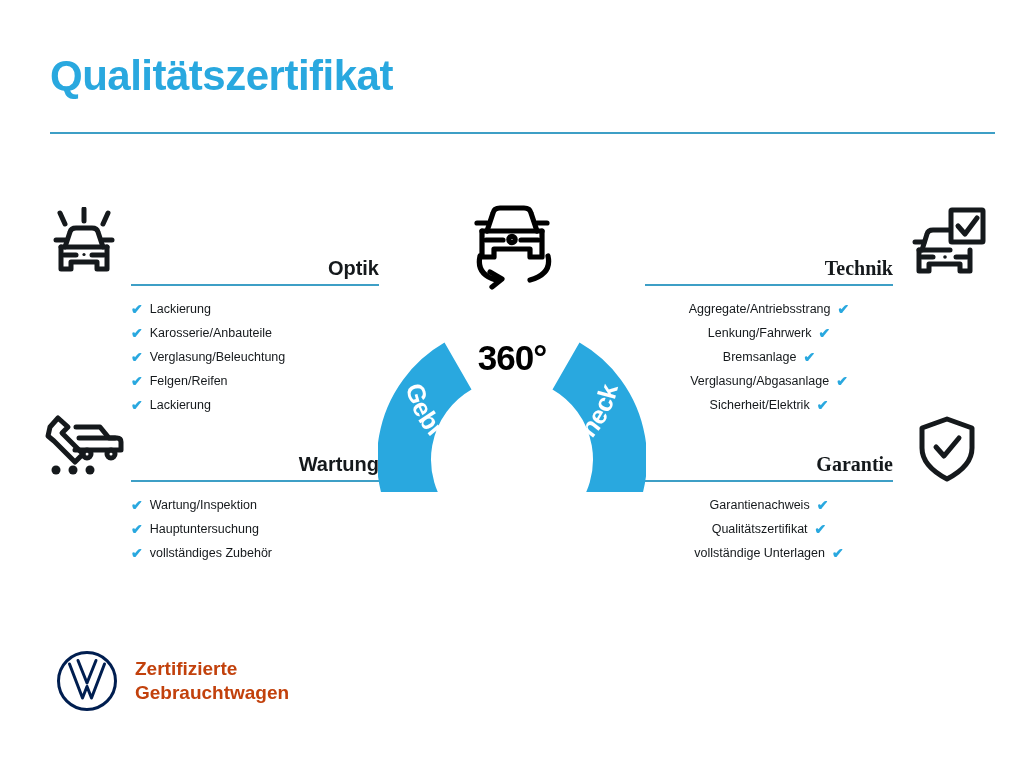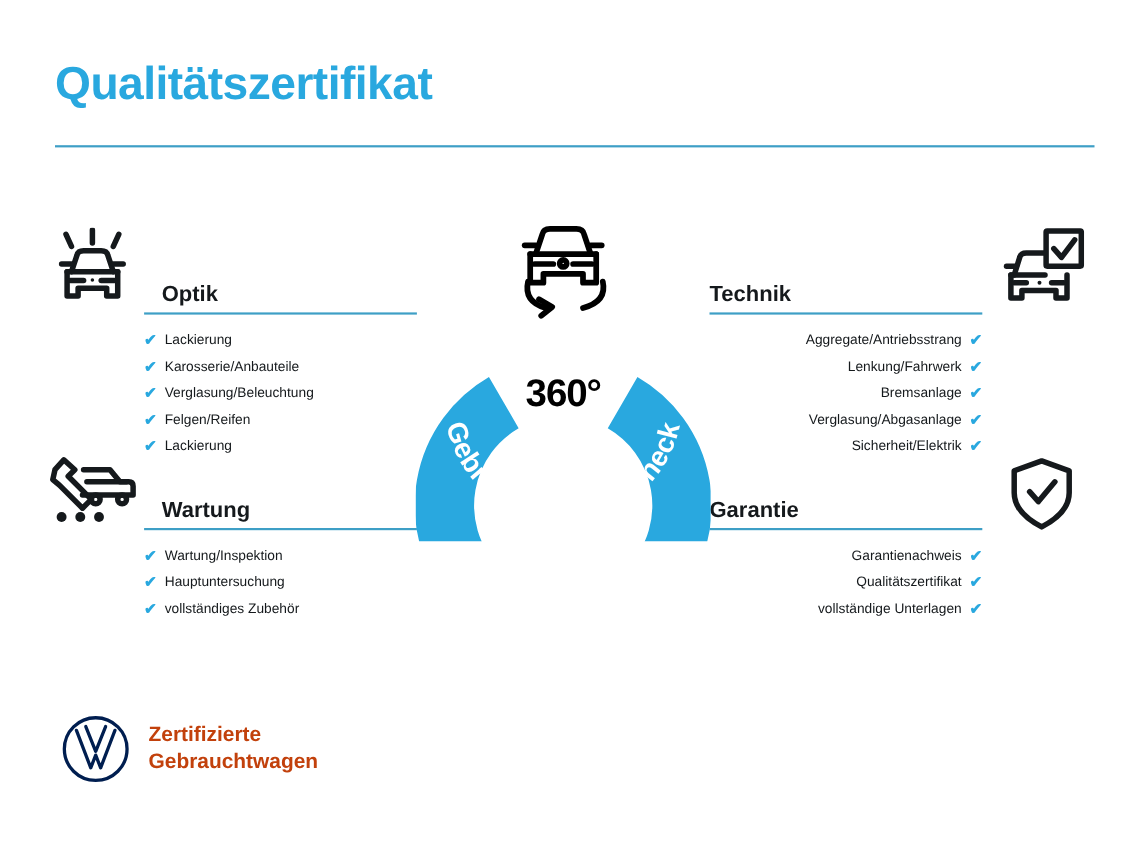--- a/index.html
+++ b/index.html
@@ -46,22 +46,22 @@
   .section {
     position: absolute;
   }
 
   .section-head {
     display: flex;
     align-items: flex-end;
     height: 42px;
   }
 
-  .section.left .section-head { justify-content: flex-start; margin-left: 16px; }
-  .section.right .section-head { justify-content: flex-start; }
+  .section.left .section-head { justify-content: flex-end; margin-left: 16px; }
+  .section.right .section-head { justify-content: flex-end; font-family: Liberation Serif, serif; }
 
   .section-title {
     font-size: 20px;
     font-weight: bold;
     color: #15191C;
     line-height: 1;
     white-space: nowrap;
   }
 
   .section-rule {
@@ -79,21 +79,21 @@
     display: flex;
     align-items: center;
     font-size: 12.5px;
     color: #15191C;
     line-height: 1;
     height: 24px;
     white-space: nowrap;
   }
 
   .section.left .check-item { justify-content: flex-start; }
-  .section.right .check-item { justify-content: flex-end; }
+  .section.right .check-item { justify-content: center; }
 
   .tick {
     color: #29A8DF;
     font-size: 14px;
     font-weight: bold;
     line-height: 1;
     display: inline-block;
   }
 
   .section.left .tick { margin-right: 7px; }

